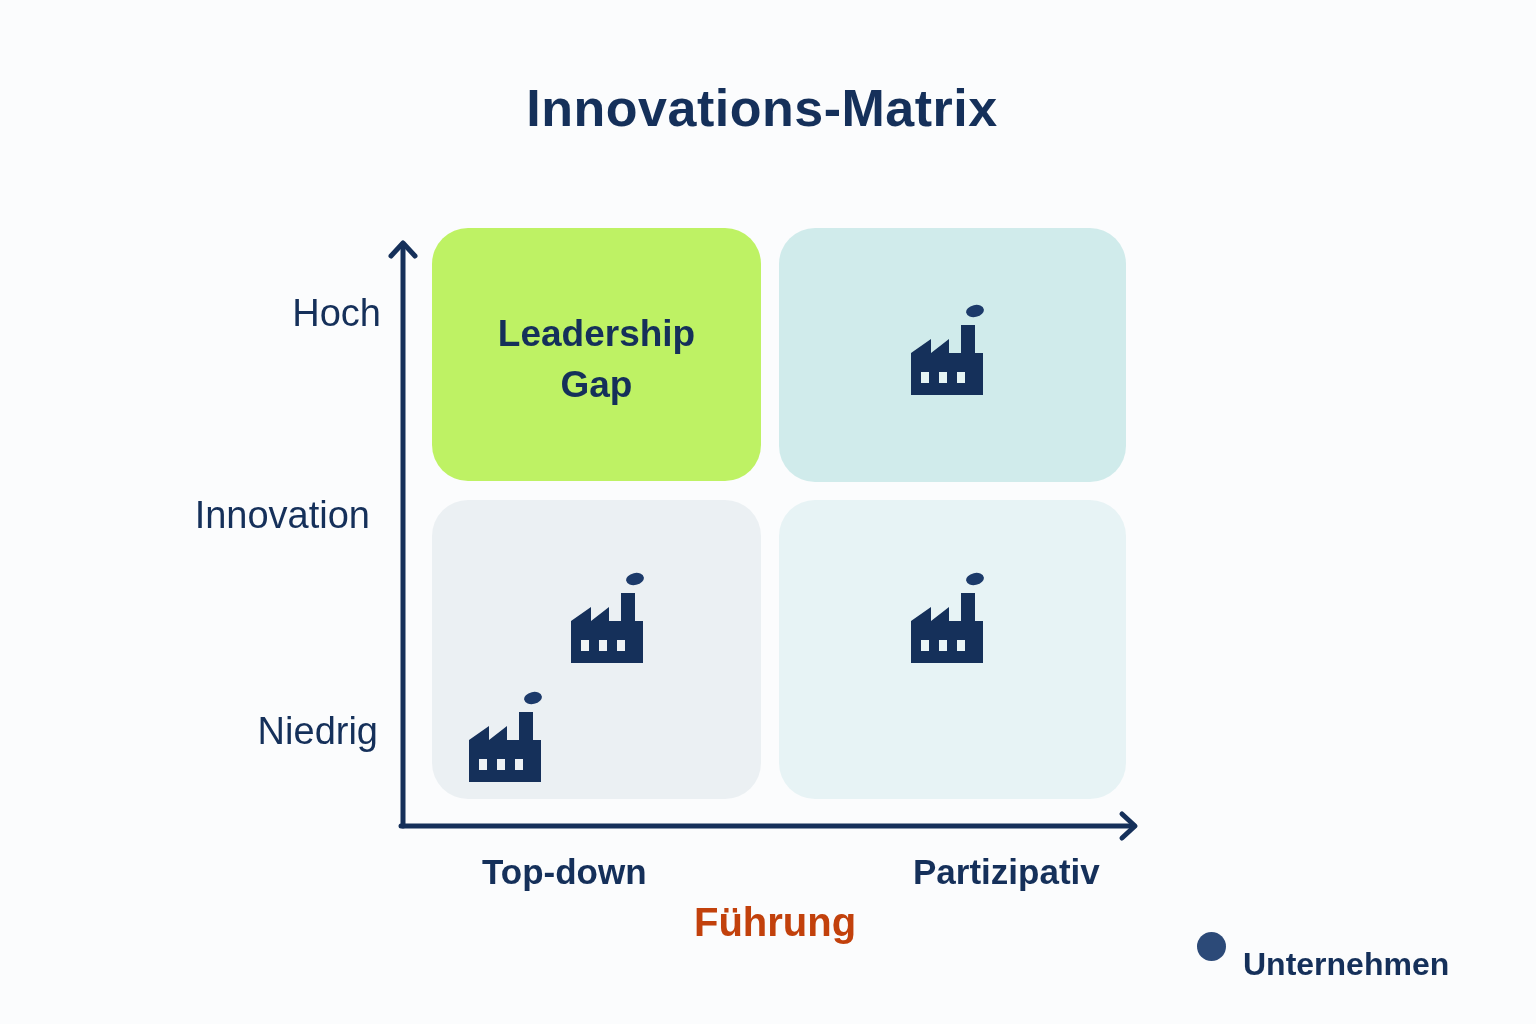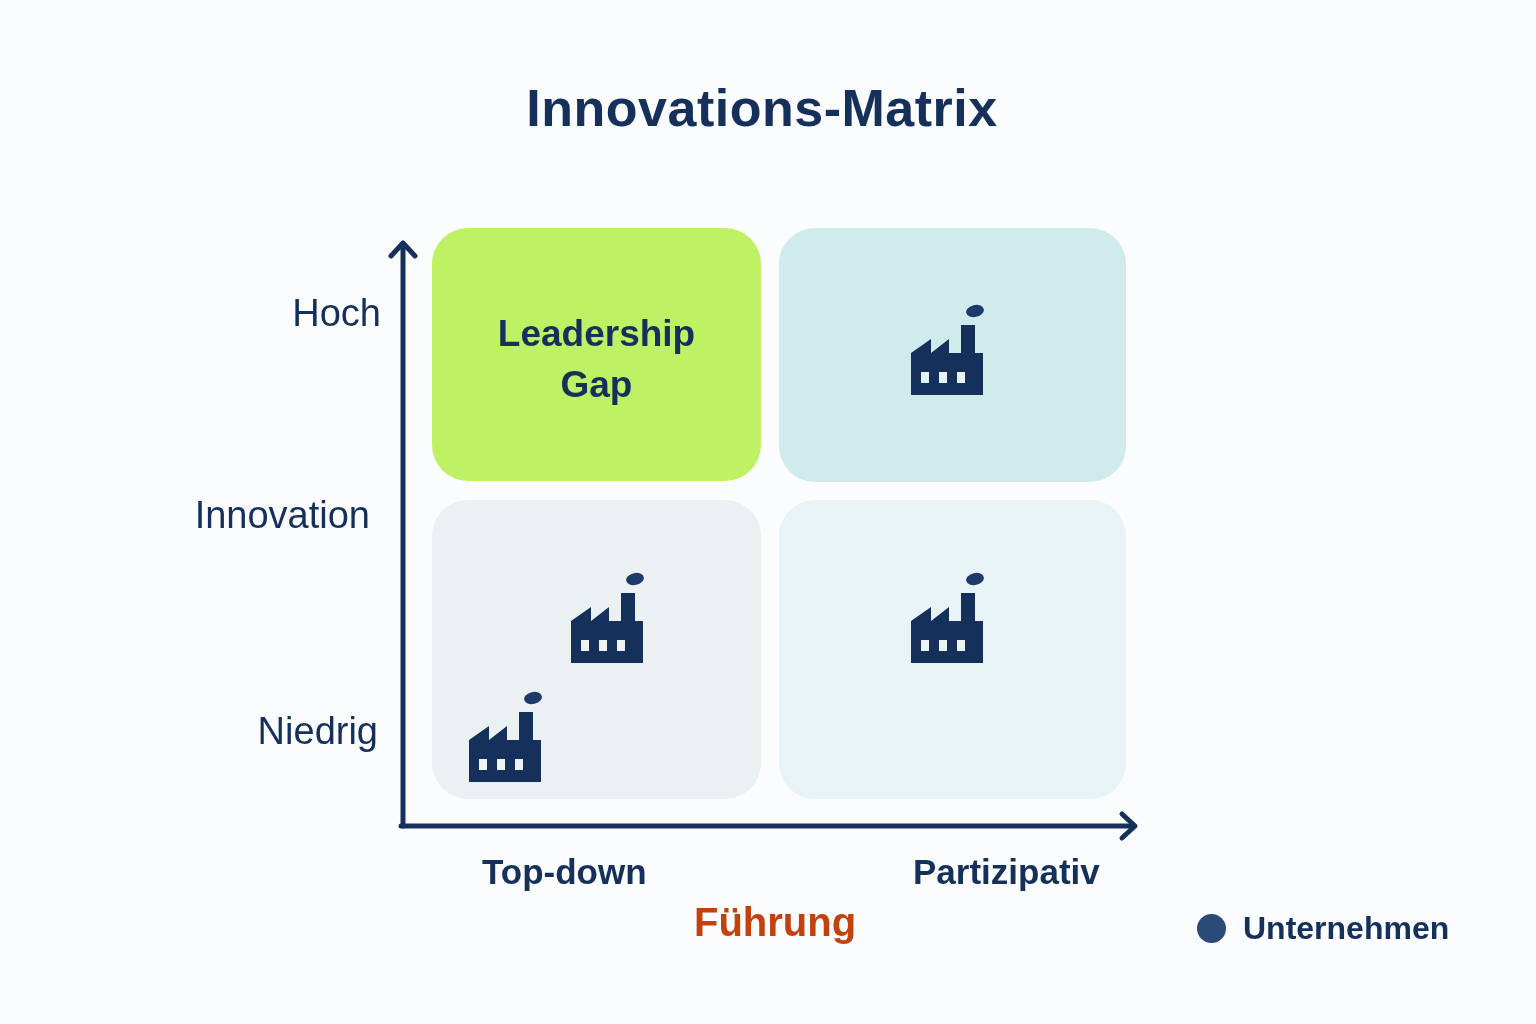--- a/index.html
+++ b/index.html
@@ -35,21 +35,21 @@
   }
   .axis-title {
     position: absolute; font-size: 40px; font-weight: 700; color: #c2410c;
   }
   .legend {
     position: absolute; left: 1197px; top: 910px; display: flex; align-items: center;
   }
   .legend-dot {
     width: 29px; height: 29px; border-radius: 50%; background: #2c4a78; margin-right: 17px;
   }
-  .legend-label { font-size: 32px; font-weight: 700; color: #15305a; }
+  .legend-label { font-size: 32px; font-weight: 700; color: #15305a; margin-top: 36px; }
 </style>
 </head>
 <body>
 
 <div class="title">Innovations-Matrix</div>
 
 <svg class="axis-svg" width="1536" height="1024">
   <g>
     <line x1="403" y1="826" x2="403" y2="244" stroke="#15305a" stroke-width="5" stroke-linecap="round"></line>
     <polyline points="391,256 403,243 415,256" fill="none" stroke="#15305a" stroke-width="5" stroke-linecap="round" stroke-linejoin="round"></polyline>

